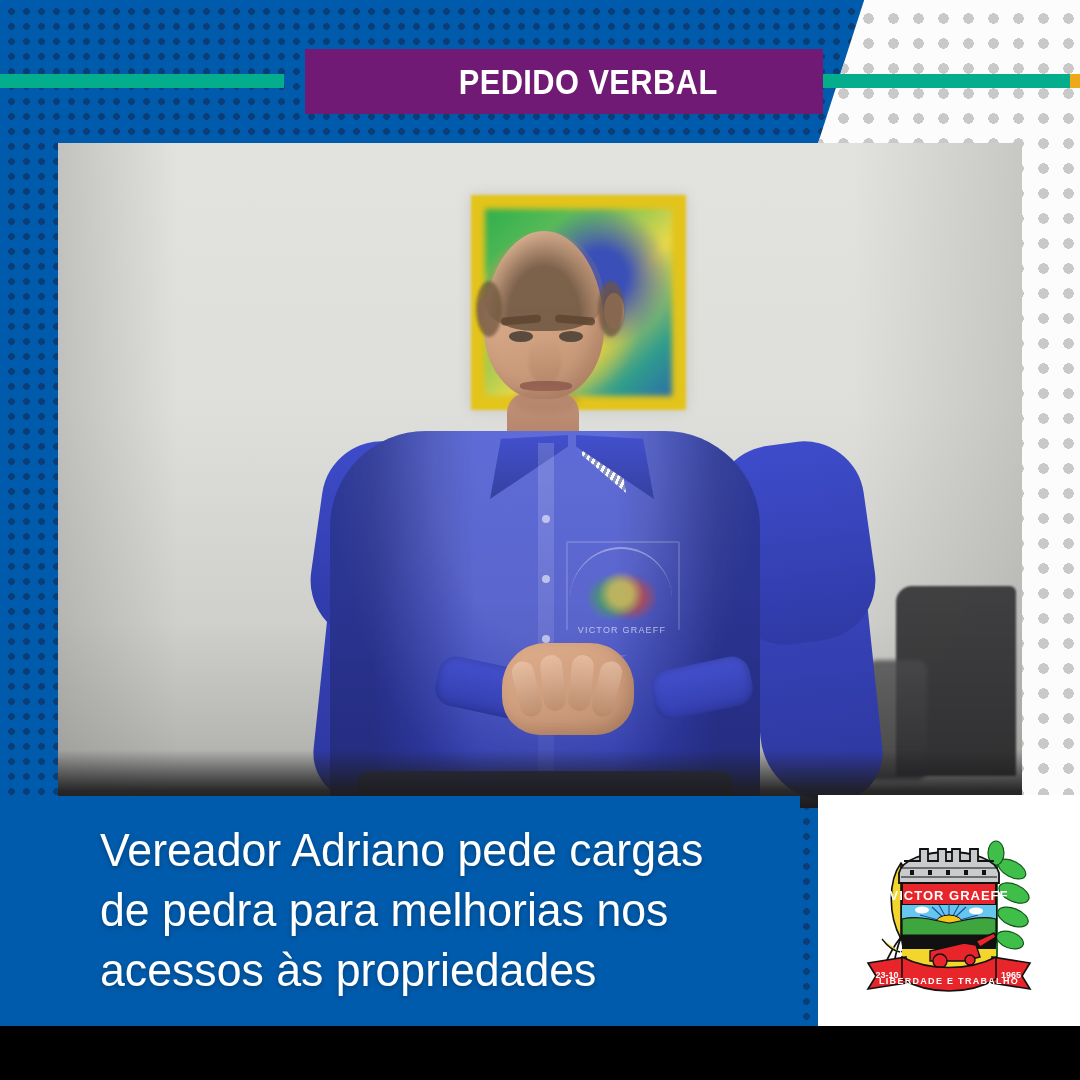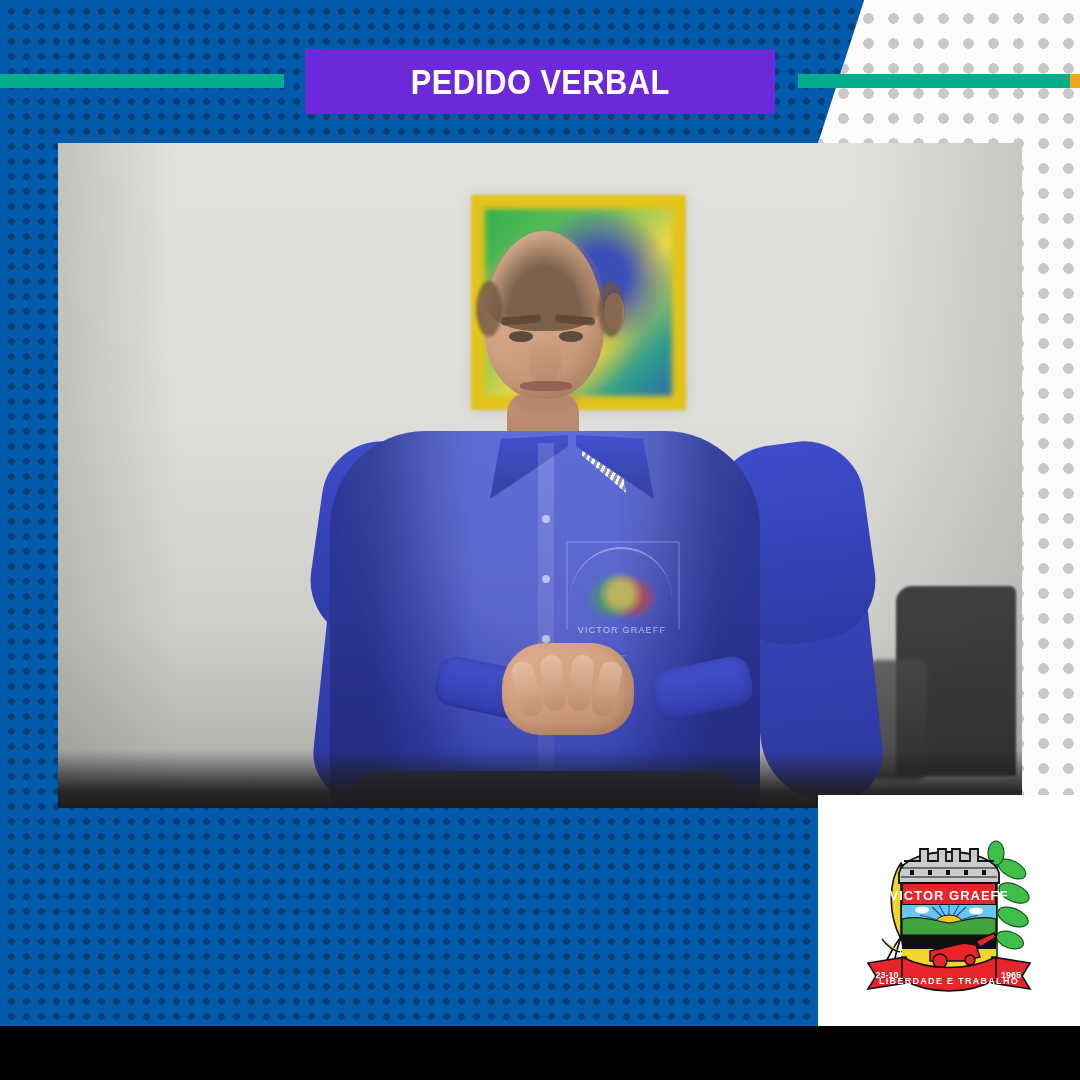--- a/index.html
+++ b/index.html
@@ -31,21 +31,21 @@
 
   
   .rule{position:absolute;height:14px;background:#04AE8C;}
   .rule-left{left:0px;top:74px;width:284px;}
   .rule-right{left:798px;top:74px;width:272px;}
   .rule-cap{position:absolute;left:1070px;top:74px;width:10px;height:14px;background:#F0A81B;}
 
   
   .banner{
     position:absolute;left:305px;top:49px;width:470px;height:65px;
-    background:#6d28d9;display:flex;align-items:center;justify-content:center;
+    background:#701a75;display:flex;align-items:center;justify-content:center;padding-left:48px;
   }
   .banner-text{
     color:#FFFFFF;font-size:35px;font-weight:bold;letter-spacing:.5px;
     font-family:"Liberation Sans Narrow","Liberation Sans",sans-serif;
     transform:scaleX(.88);transform-origin:center;white-space:nowrap;
   }
 
   
   .photo{
     position:absolute;left:58px;top:143px;width:964px;height:665px;
@@ -332,20 +332,27 @@
         <div class="finger" style="left:40px;top:12px;transform:rotate(-6deg)"></div>
         <div class="finger" style="left:68px;top:12px;transform:rotate(6deg)"></div>
         <div class="finger" style="left:94px;top:18px;transform:rotate(14deg)"></div>
       </div>
       <div class="waist"></div>
     </div>
 
     <div class="dark-floor"></div>
   </div>
 
+  <div class="caption">
+    <div class="caption-text">
+      <div>Vereador Adriano pede cargas</div>
+      <div>de pedra para melhorias nos</div>
+      <div>acessos às propriedades</div>
+    </div>
+  </div>
 
   <div class="logo-box">
     <svg class="crest" width="210" height="200" viewBox="0 0 210 200">
 
       <g>
         <path d="M57 52 C44 70 44 104 57 128 C70 104 70 70 57 52Z" fill="#F2D62E" stroke="#111" stroke-width="1.6"></path>
         <path d="M57 52 L57 130" stroke="#111" stroke-width="1.6"></path>
         <path d="M57 126 C49 136 44 146 40 156" stroke="#111" stroke-width="1.8" fill="none"></path>
         <path d="M57 126 C52 140 50 150 49 160" stroke="#111" stroke-width="1.8" fill="none"></path>
         <path d="M38 128 C44 136 50 140 56 141" fill="#F2D62E" stroke="#111" stroke-width="1.3"></path>

